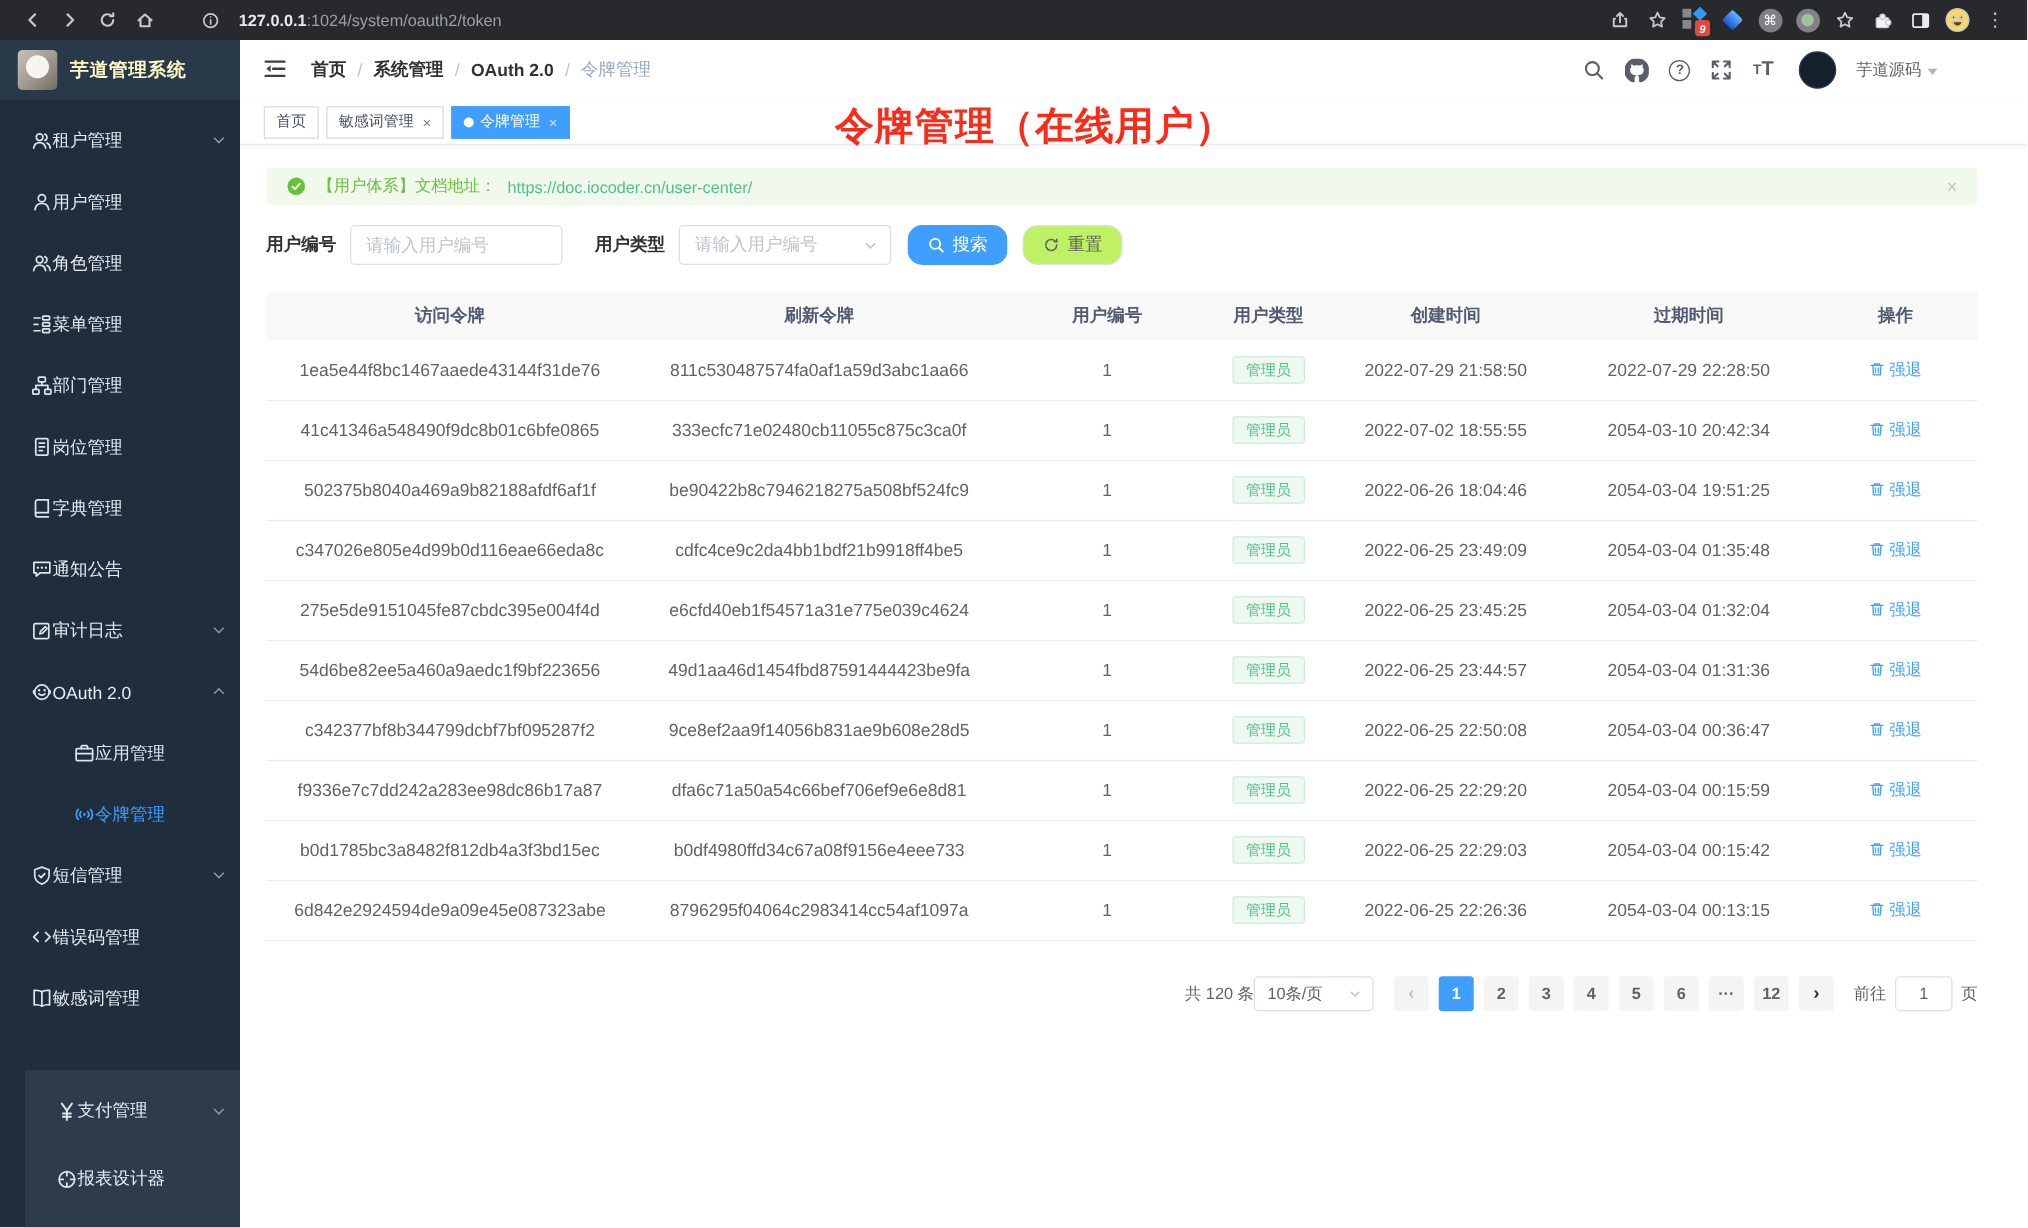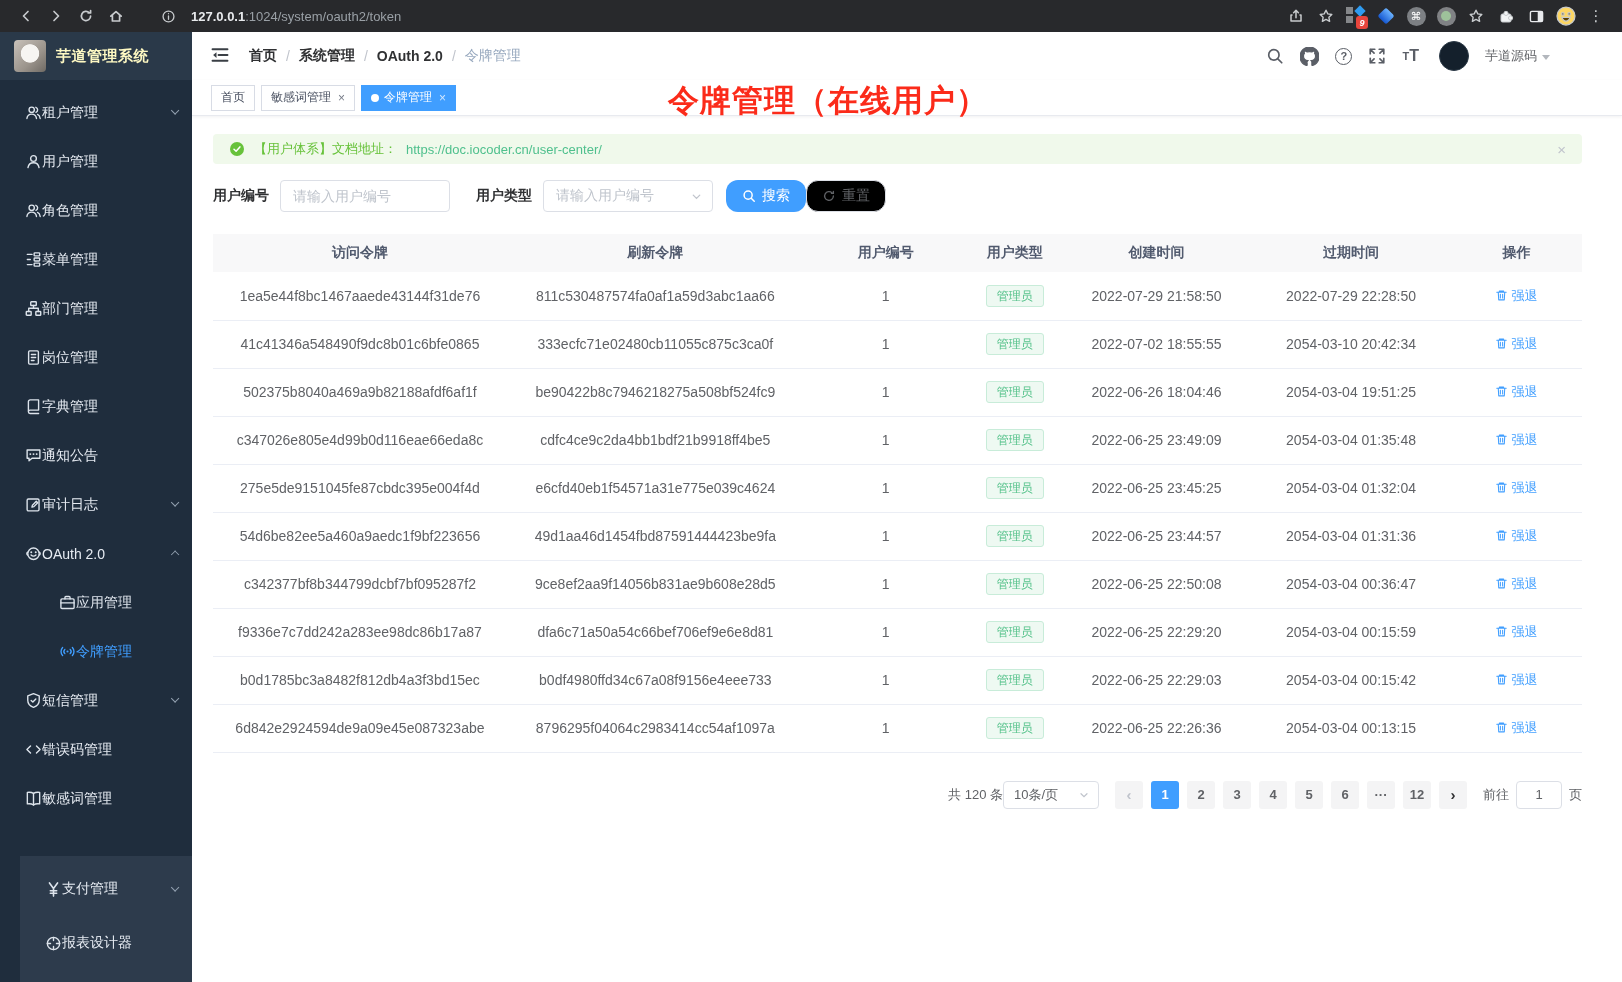--- a/index.html
+++ b/index.html
@@ -82,21 +82,21 @@
   .alert .close { margin-left:auto; color:#c0c4cc; font-size:15px; cursor:pointer; }
 
   .filters { display:flex; align-items:center; margin-bottom:22px; }
   .flabel { font-size:14px; font-weight:700; color:#303133; margin-right:11px; white-space:nowrap; }
   .finput { width:170px; height:32px; border:1px solid #dcdfe6; border-radius:4px; padding:0 12px; font-size:14px; color:#606266; outline:none; margin-right:26px; }
   .finput::placeholder { color:#bfc4cc; }
   .fselect { width:170px; height:32px; border:1px solid #dcdfe6; border-radius:4px; display:flex; align-items:center; justify-content:space-between; padding:0 9px 0 12px; font-size:14px; color:#bfc4cc; cursor:pointer; }
   .btn { height:32px; border-radius:12px; display:inline-flex; align-items:center; gap:6px; font-size:14px; padding:0 15px; cursor:pointer; border:1px solid transparent;justify-content:flex-end; }
   .btn svg { stroke:currentColor; }
   .btn.primary { background:#409eff; color:#fff; margin-left:13px; }
-  .btn.plain { background:#000000; border-color:#dcdfe6; color:#606266; }
+  .btn.plain { background:#bef264; border-color:#dcdfe6; color:#606266; margin-left:12px; }
 
   table.grid { width:100%; border-collapse:collapse; table-layout:fixed; }
   .grid th { height:38px; background:#f8f8f9; font-size:14px; color:#515a6e; font-weight:600; text-align:center; }
   .grid td { height:48px; font-size:14px; color:#606266; text-align:center; border-bottom:1px solid #ebeef5; overflow:hidden; white-space:nowrap; }
   .tag { display:inline-block; background:#eef9f2; border:1px solid #c8ecd9; color:#53c189; font-size:12px; padding:3px 10px; border-radius:3px; line-height:1.2; }
   .act { color:#409eff; font-size:13px; display:inline-flex; align-items:center; gap:3px; cursor:pointer; }
   .act svg { stroke:#409eff; }
 
   .pagerow { display:flex; align-items:center; justify-content:flex-end; margin-top:28px; font-size:13px; color:#606266; }
   .ptotal { }

